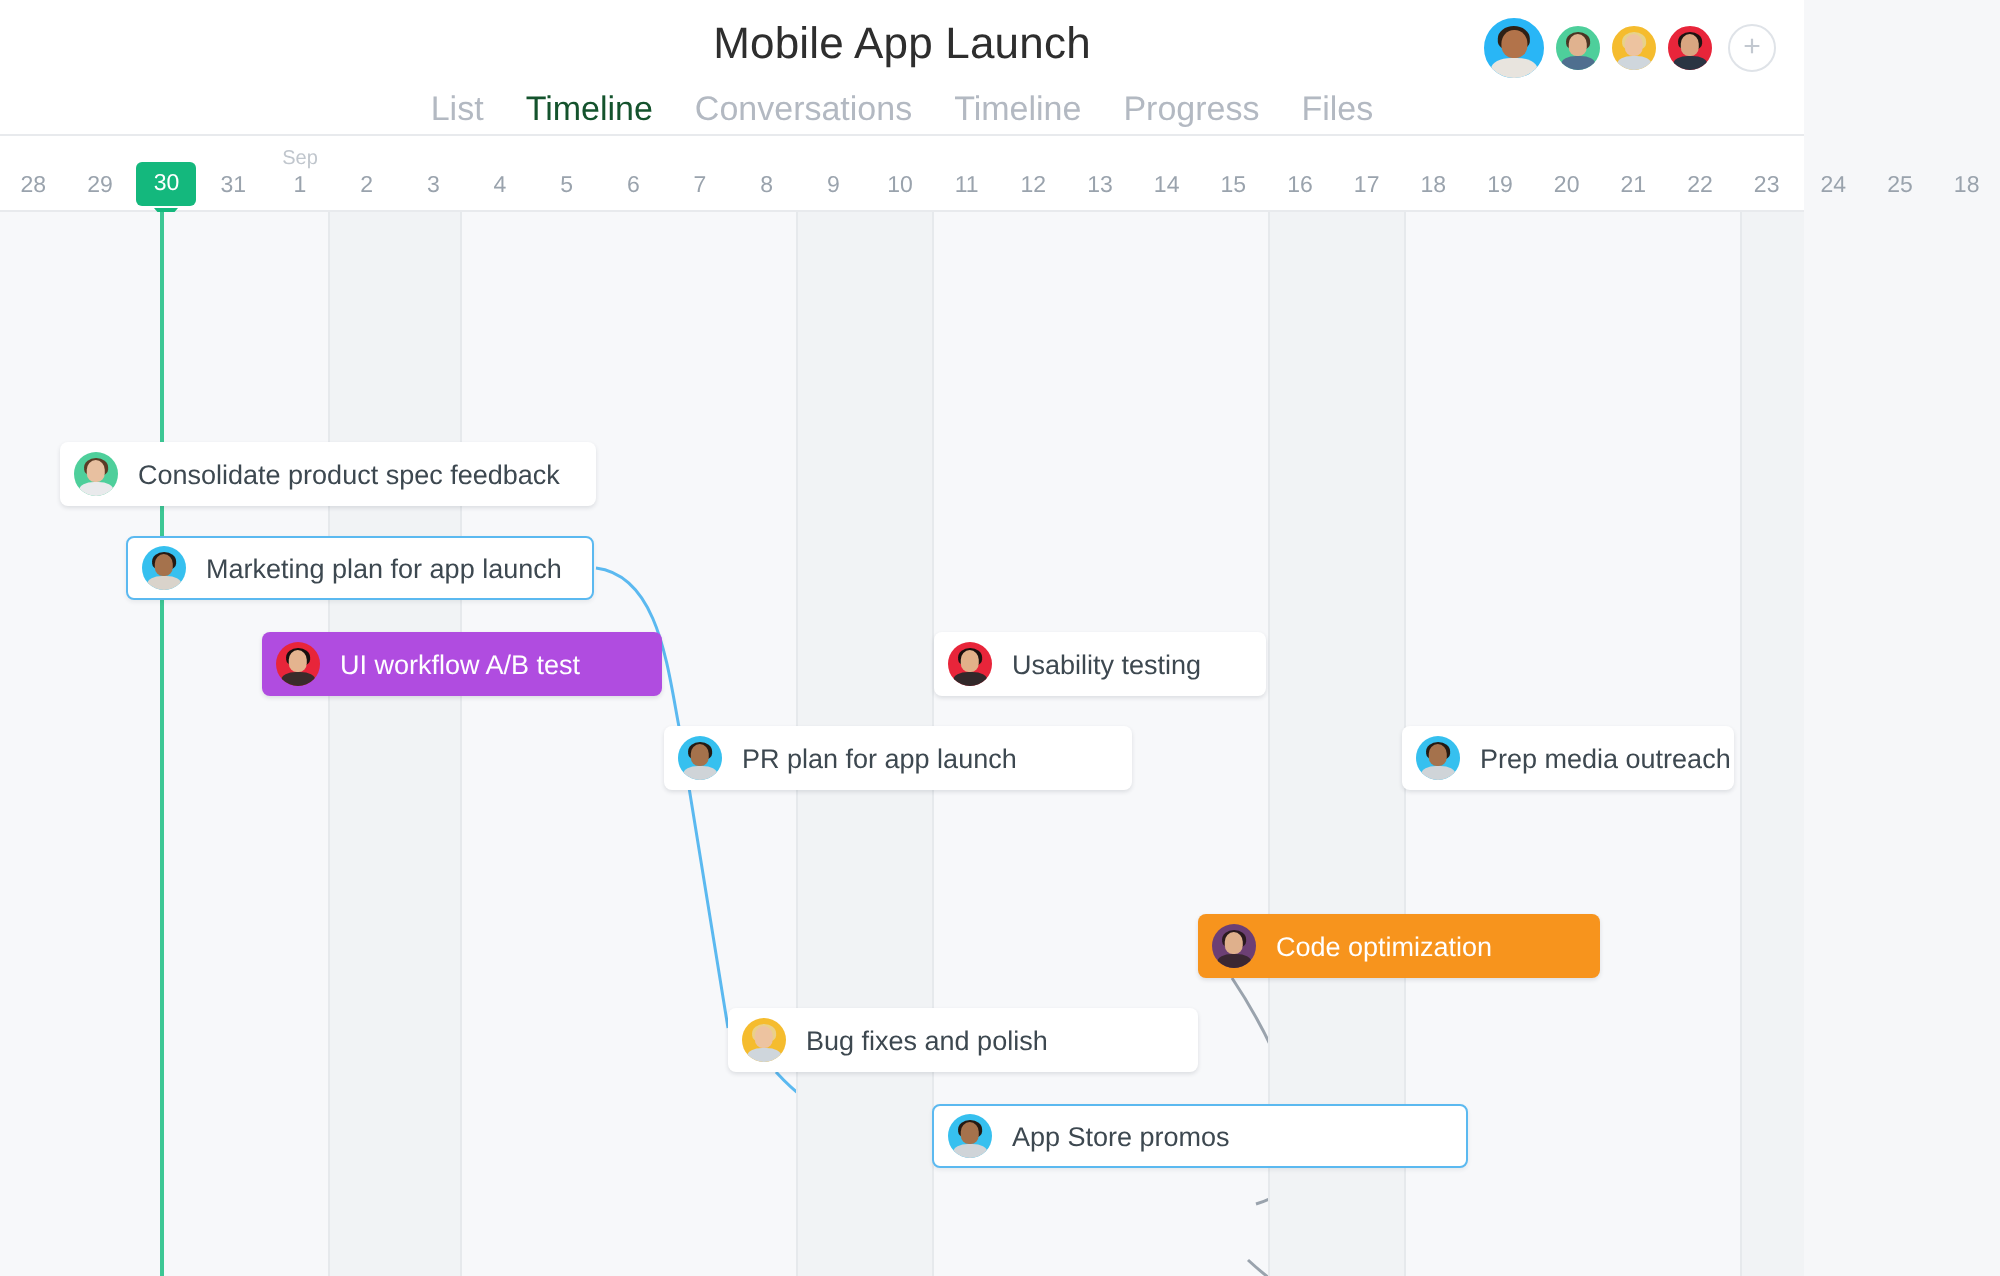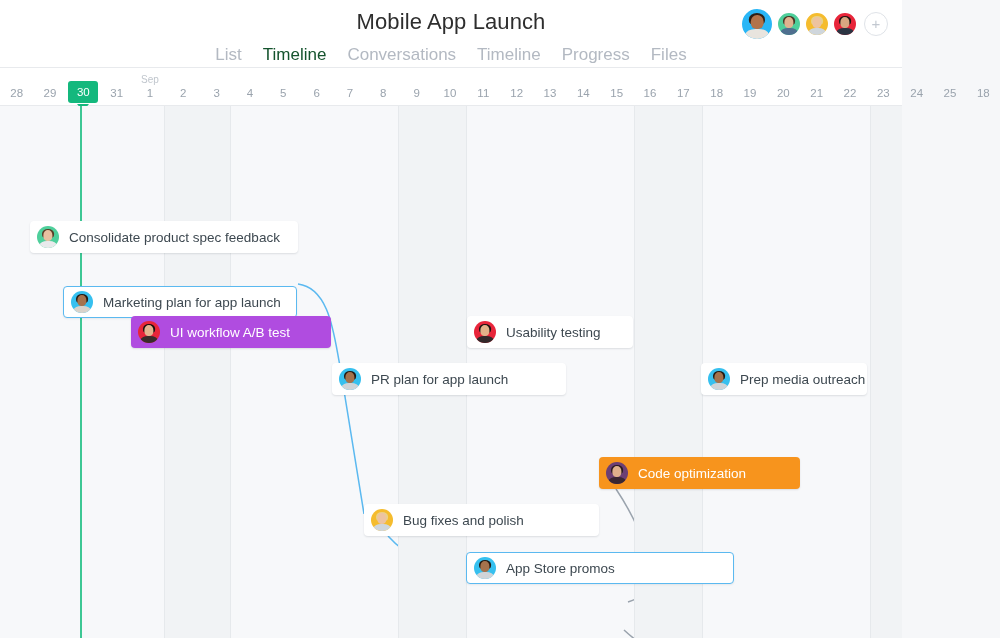--- a/index.html
+++ b/index.html
@@ -350,21 +350,21 @@
       <div class="bar white" style="left: 30px; top: 115px; width: 268px;">
         <div class="avatar" style="background: rgb(78, 207, 155);">
           <span class="face">
             <span class="hair" style="background:#5a3c25"></span>
             <span class="head" style="background:#e8c0a0"></span>
             <span class="body" style="background:#e9eaec"></span>
           </span>
         </div>
         <div class="label">Consolidate product spec feedback</div>
       </div>
-      <div class="bar white selected" style="left: 63px; top: 180px; width: 234px;">
+      <div class="bar white selected" style="left: 63px; top: 162px; width: 234px;">
         <div class="avatar" style="background: rgb(54, 192, 239);">
           <span class="face">
             <span class="hair" style="background:#241a13"></span>
             <span class="head" style="background:#a5724c"></span>
             <span class="body" style="background:#d9d3cb"></span>
           </span>
         </div>
         <div class="label">Marketing plan for app launch</div>
       </div>
       <div class="bar colored" style="left: 131px; top: 210px; width: 200px; background: rgb(176, 76, 224);">

